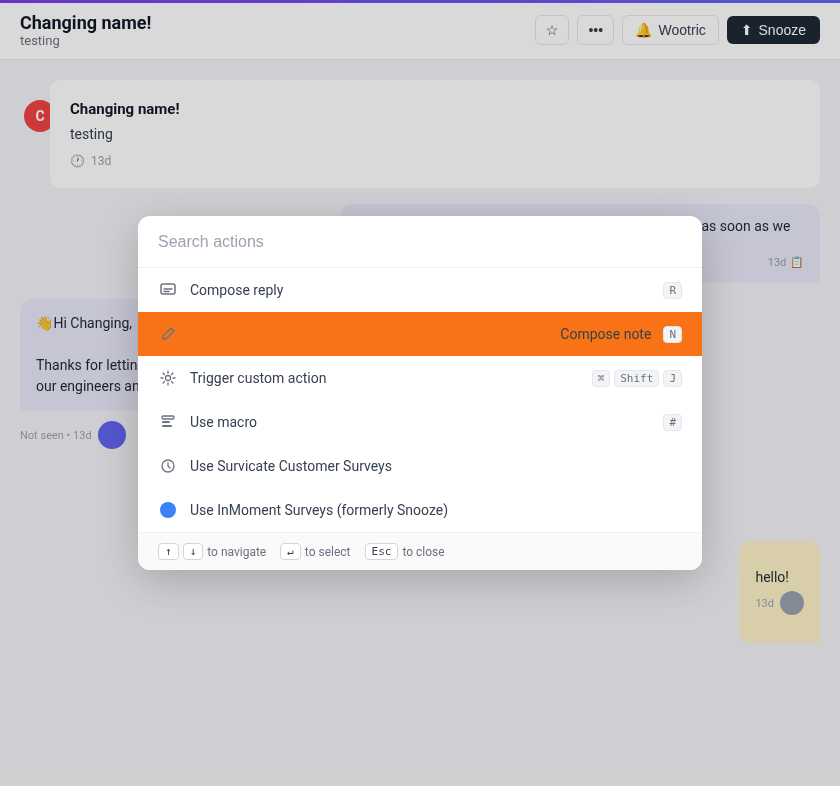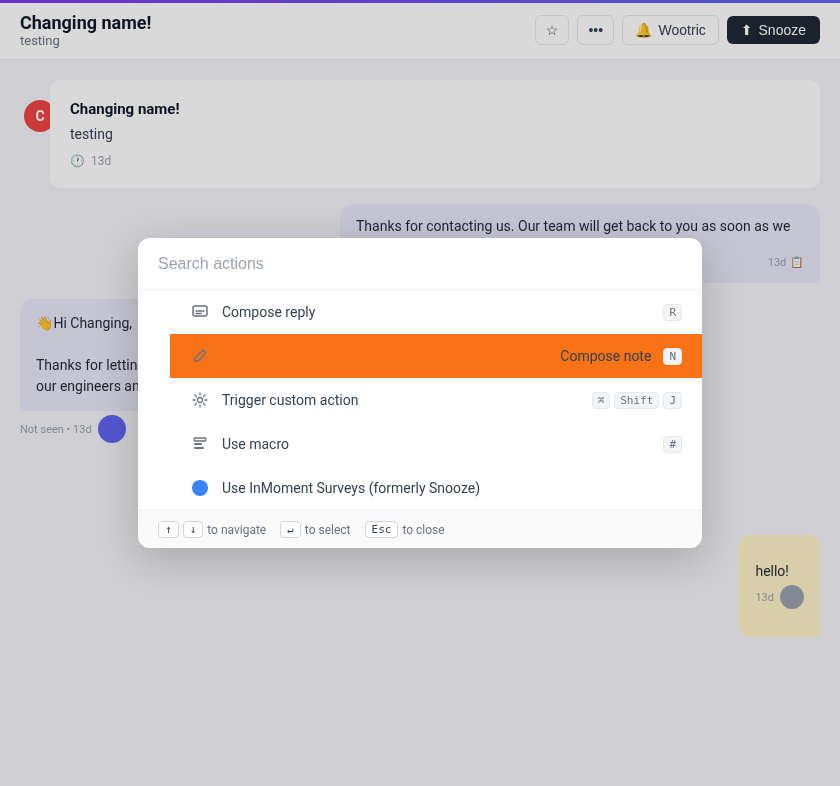--- a/index.html
+++ b/index.html
@@ -168,21 +168,21 @@
       background: #e8e8f8;
       border-radius: 12px 12px 12px 2px;
       padding: 14px 16px;
       font-size: 14px;
       color: #1f2937;
       line-height: 1.5;
     }
     .msg-agent-meta {
       font-size: 11px;
       color: #9ca3af;
-      margin-top: 4px;
+      margin-top: 10px;
       display: flex;
       align-items: center;
       gap: 6px;
     }
     .agent-avatar {
       width: 28px;
       height: 28px;
       border-radius: 50%;
       background: #6366f1;
       display: inline-block;
@@ -246,21 +246,20 @@
       outline: none;
       font-size: 16px;
       color: #374151;
       background: transparent;
     }
     .search-input::placeholder { color: #9ca3af; }
 
     .actions-list {
       max-height: 300px;
       overflow-y: auto;
-      padding-left: 32px;
     }
     .action-item {
       display: flex;
       align-items: center;
       padding: 12px 20px;
       cursor: pointer;
       font-size: 14px;
       color: #374151;
       gap: 12px;
     }
@@ -475,20 +474,29 @@
             <rect x="2" y="7" width="8" height="2" rx="1" fill="#6b7280"></rect>
             <rect x="2" y="11" width="10" height="2" rx="1" fill="#6b7280"></rect>
           </svg>
         </span>
         <span class="action-label">Use macro</span>
         <span class="action-shortcut">
           <span class="kbd">#</span>
         </span>
       </div>
 
+      <div class="action-item">
+        <span class="action-icon">
+          <svg width="16" height="16" viewBox="0 0 16 16" fill="none" xmlns="http://www.w3.org/2000/svg">
+            <circle cx="8" cy="8" r="6" stroke="#6b7280" stroke-width="1.3"></circle>
+            <path d="M8 5v3l2 2" stroke="#6b7280" stroke-width="1.3" stroke-linecap="round"></path>
+          </svg>
+        </span>
+        <span class="action-label">Use Survicate Customer Surveys</span>
+      </div>
 
       <div class="action-item">
         <span class="action-icon">
           <span class="circle-blue"></span>
         </span>
         <span class="action-label">Use InMoment Surveys (formerly Snooze)</span>
       </div>
 
     </div>
 

